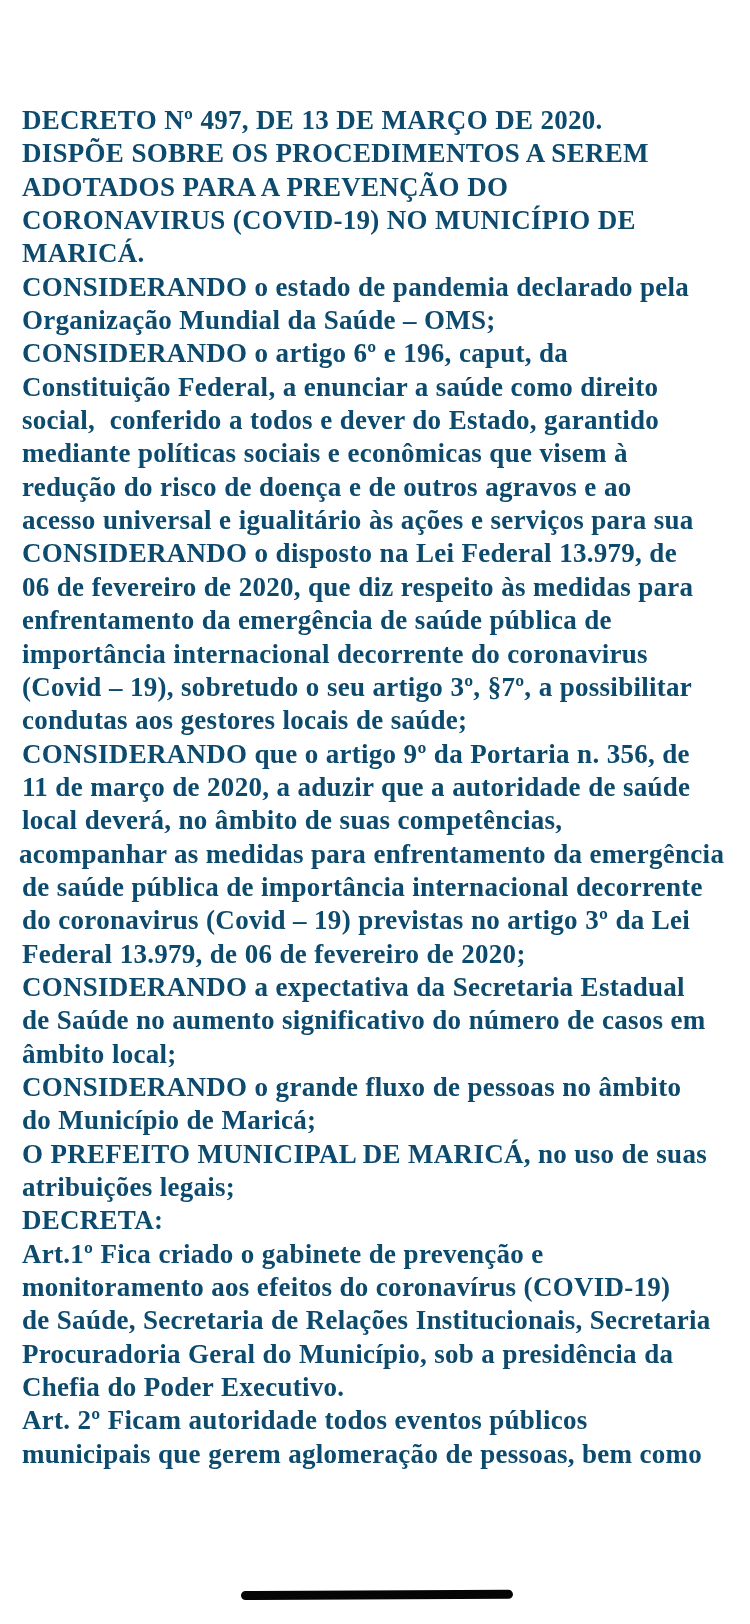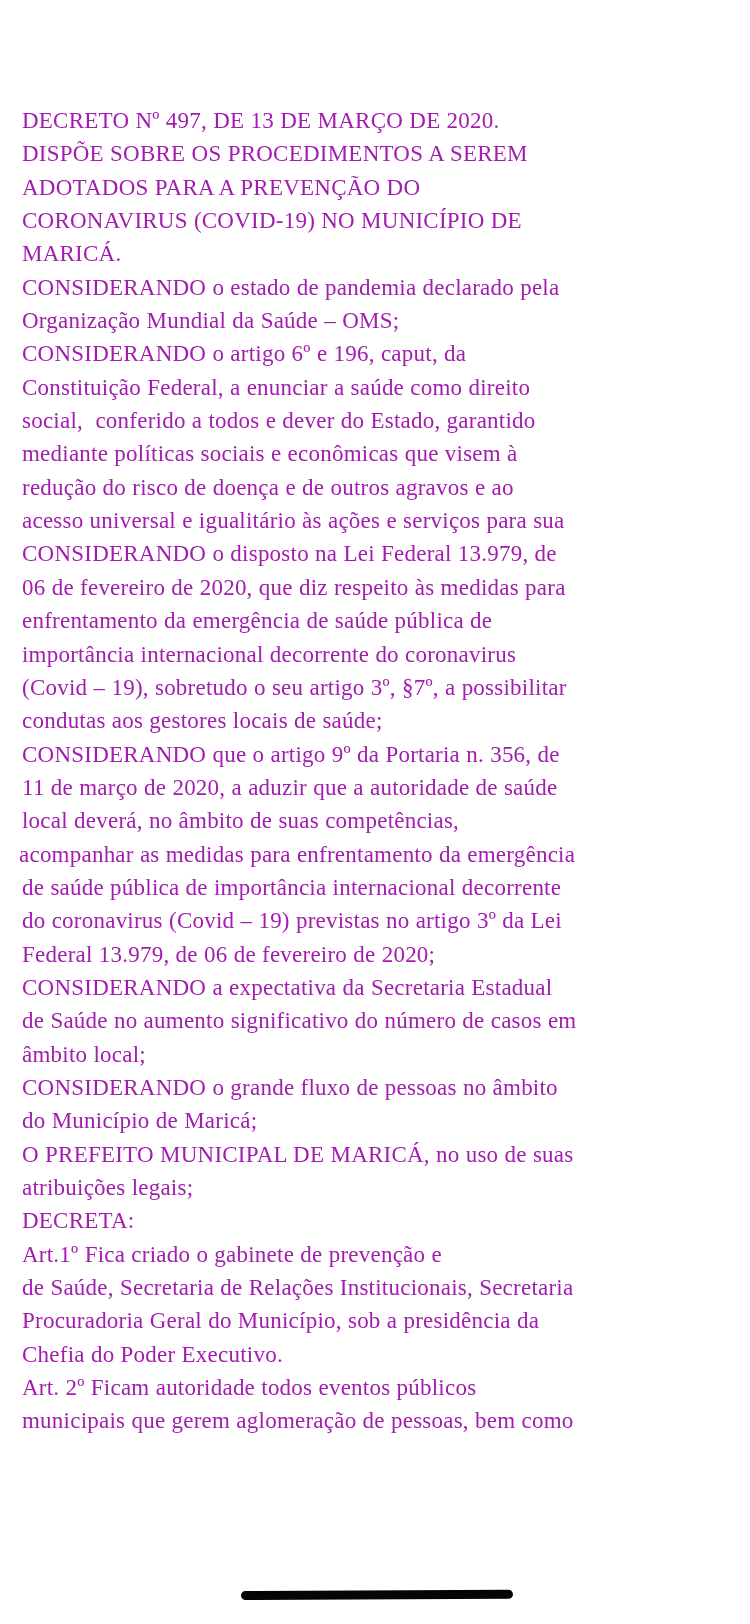--- a/index.html
+++ b/index.html
@@ -23,26 +23,27 @@
     overflow: hidden;
     background: #ffffff;
   }
   #doc-body {
     position: absolute;
     left: 22px;
     top: 104px;
     width: 706px;
   }
   .doc-line {
-    font-size: 23px;
+    font-size: 27px;
     line-height: 33.35px;
     white-space: pre;
     letter-spacing: 0.01em;
     word-spacing: 0.01em;
-    color: #a21caf;
+    color: #0c4a6e;
+    font-weight: bold;
   }
   
   .doc-line.hang {
     margin-left: -3px;
   }
   .mark-underline {
     position: absolute;
     left: 241px;
     top: 1591px;
     width: 272px;
@@ -87,20 +88,21 @@
     <div class="doc-line">Federal 13.979, de 06 de fevereiro de 2020;</div>
     <div class="doc-line">CONSIDERANDO a expectativa da Secretaria Estadual</div>
     <div class="doc-line">de Saúde no aumento significativo do número de casos em</div>
     <div class="doc-line">âmbito local;</div>
     <div class="doc-line">CONSIDERANDO o grande fluxo de pessoas no âmbito</div>
     <div class="doc-line">do Município de Maricá;</div>
     <div class="doc-line">O PREFEITO MUNICIPAL DE MARICÁ, no uso de suas</div>
     <div class="doc-line">atribuições legais;</div>
     <div class="doc-line">DECRETA:</div>
     <div class="doc-line">Art.1º Fica criado o gabinete de prevenção e</div>
+    <div class="doc-line">monitoramento aos efeitos do coronavírus (COVID-19)</div>
     <div class="doc-line">de Saúde, Secretaria de Relações Institucionais, Secretaria</div>
     <div class="doc-line">Procuradoria Geral do Município, sob a presidência da</div>
     <div class="doc-line">Chefia do Poder Executivo.</div>
     <div class="doc-line">Art. 2º Ficam autoridade todos eventos públicos</div>
     <div class="doc-line">municipais que gerem aglomeração de pessoas, bem como</div>
   </div>
 
   <div class="mark-underline"></div>
 
 </div>

